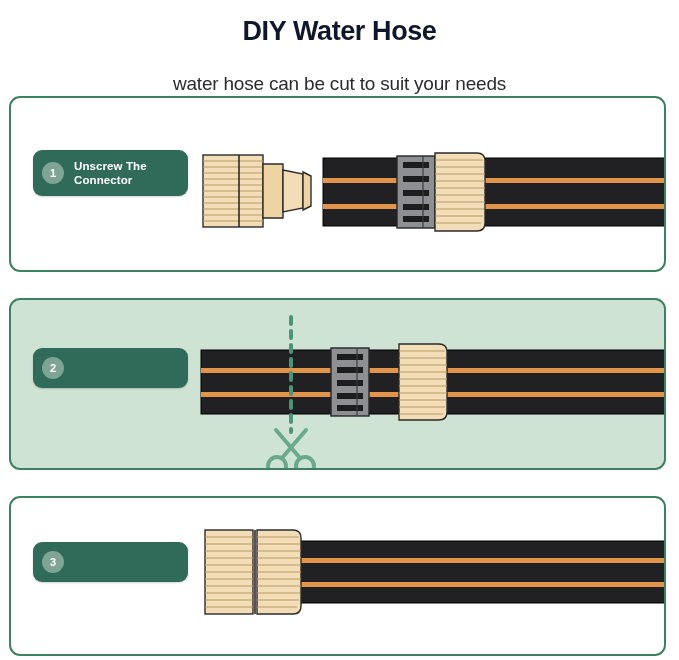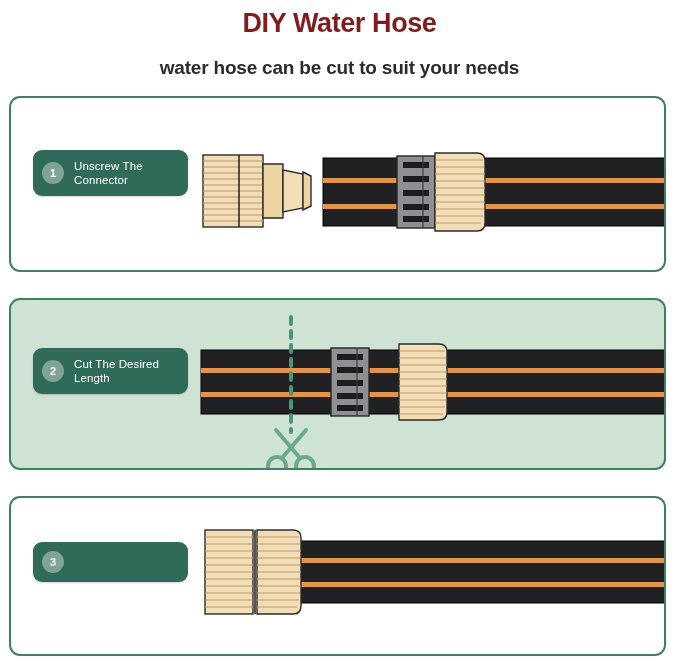--- a/index.html
+++ b/index.html
@@ -7,33 +7,32 @@
     width:679px;height:660px;
     background:#ffffff;
     font-family:"Liberation Sans", sans-serif;
     overflow:hidden;
     position:relative;
   }
   .header{ text-align:center; padding-top:2px; }
   .title{
     font-size:27px;
     font-weight:bold;
-    color:#7f1d1d;
+    color:#0f172a;
     letter-spacing:-0.4px;
-    margin:4px;
+    margin:12px;
     line-height:34px;
   }
   .subtitle{
     font-size:19px;
     color:#2b2b2e;
     margin:0;
     padding-top:12px;
     line-height:24px;
     letter-spacing:-0.2px;
-    font-weight:bold;
   }
 
   .cards{ position:absolute; left:0; top:96px; width:679px; }
 
   .card{
     position:absolute;
     left:9px;
     width:657px;
     border:2px solid #3f8063;
     border-radius:11px;
@@ -68,21 +67,21 @@
     color:#ffffff;
     font-size:11px;
     font-weight:bold;
     display:flex;align-items:center;justify-content:center;
     margin-right:10px;
   }
   .pill-label{
     color:#ffffff;
     font-size:11.5px;
     line-height:14px;
-    font-weight:400;
+    font-weight:700;
     letter-spacing:.1px;
   }
 
   
   .art{ position:absolute; left:0; top:0; width:100%; height:100%; }
 </style>
 </head>
 <body>
 
 <div class="header">
@@ -203,24 +202,20 @@
           <line x1="265" y1="130" x2="289" y2="158"></line>
           <line x1="295" y1="130" x2="271" y2="158"></line>
           <circle cx="266" cy="166" r="9"></circle>
           <circle cx="294" cy="166" r="9"></circle>
         </g>
       </svg>
     </div>
 
     <div class="pill">
       <span class="badge">2</span>
-      <span class="pill-label">
-        <span>Cut The Desired</span><br>
-        <span>Length</span>
-      </span>
     </div>
   </div>
 
   <div class="card card-3">
     <div class="art">
       <svg width="657" height="160" viewBox="0 0 657 160">
 
         <g>
           <rect x="288" y="43" width="369" height="62" fill="#212123" stroke="#000" stroke-width="1"></rect>
           <rect x="288" y="60" width="369" height="5" fill="#e2944b"></rect>

